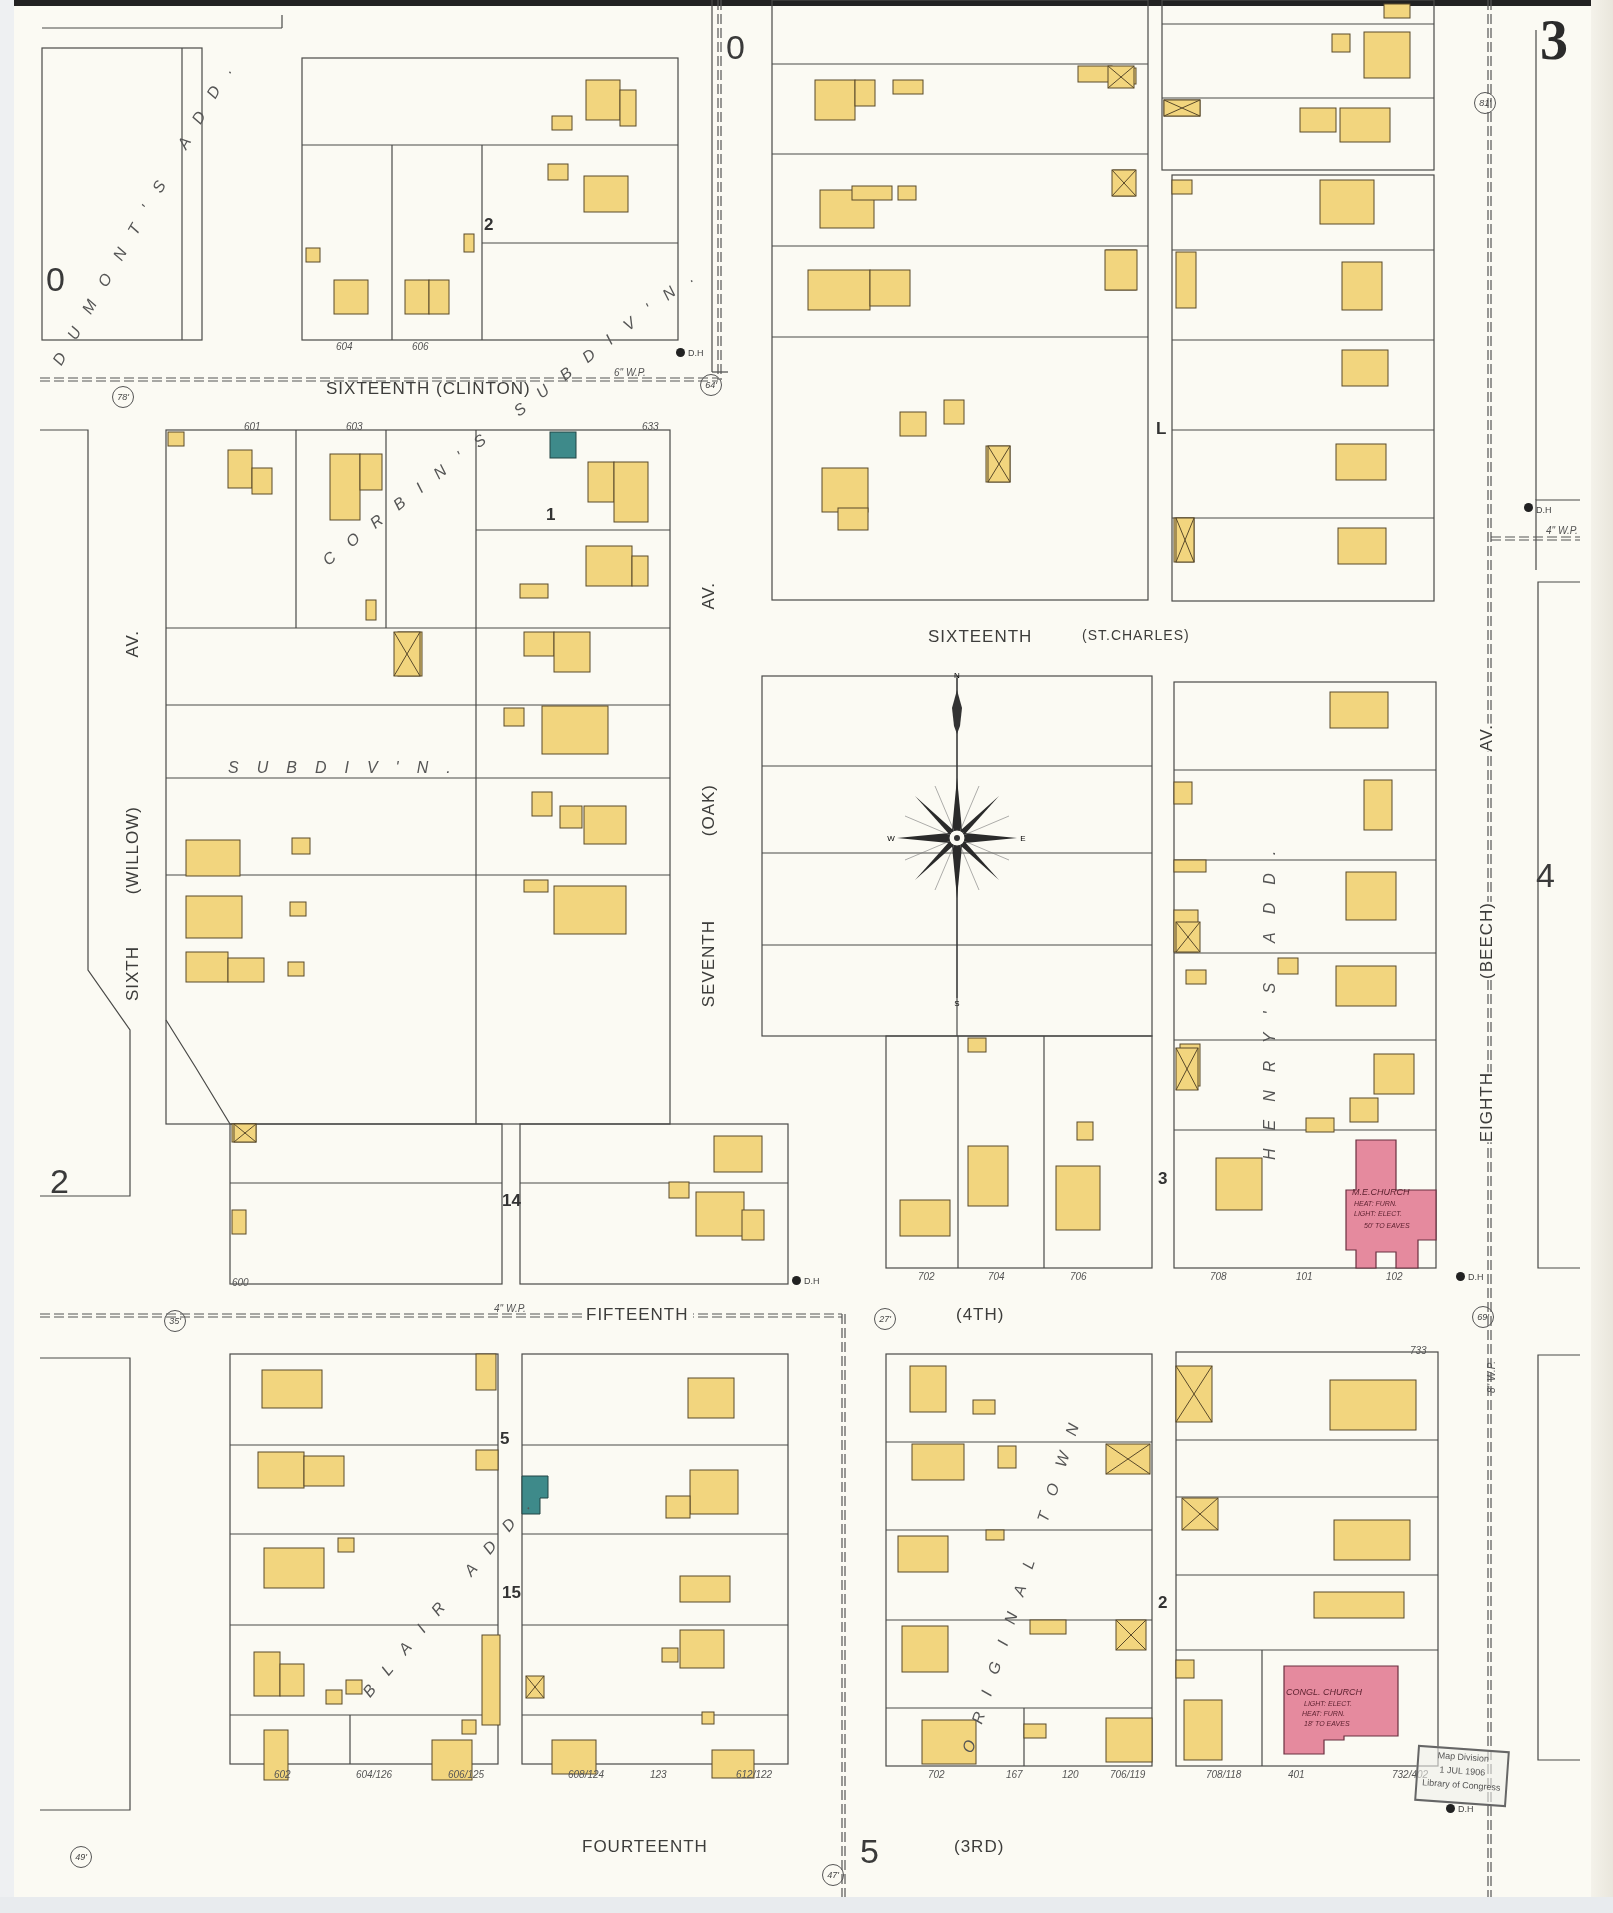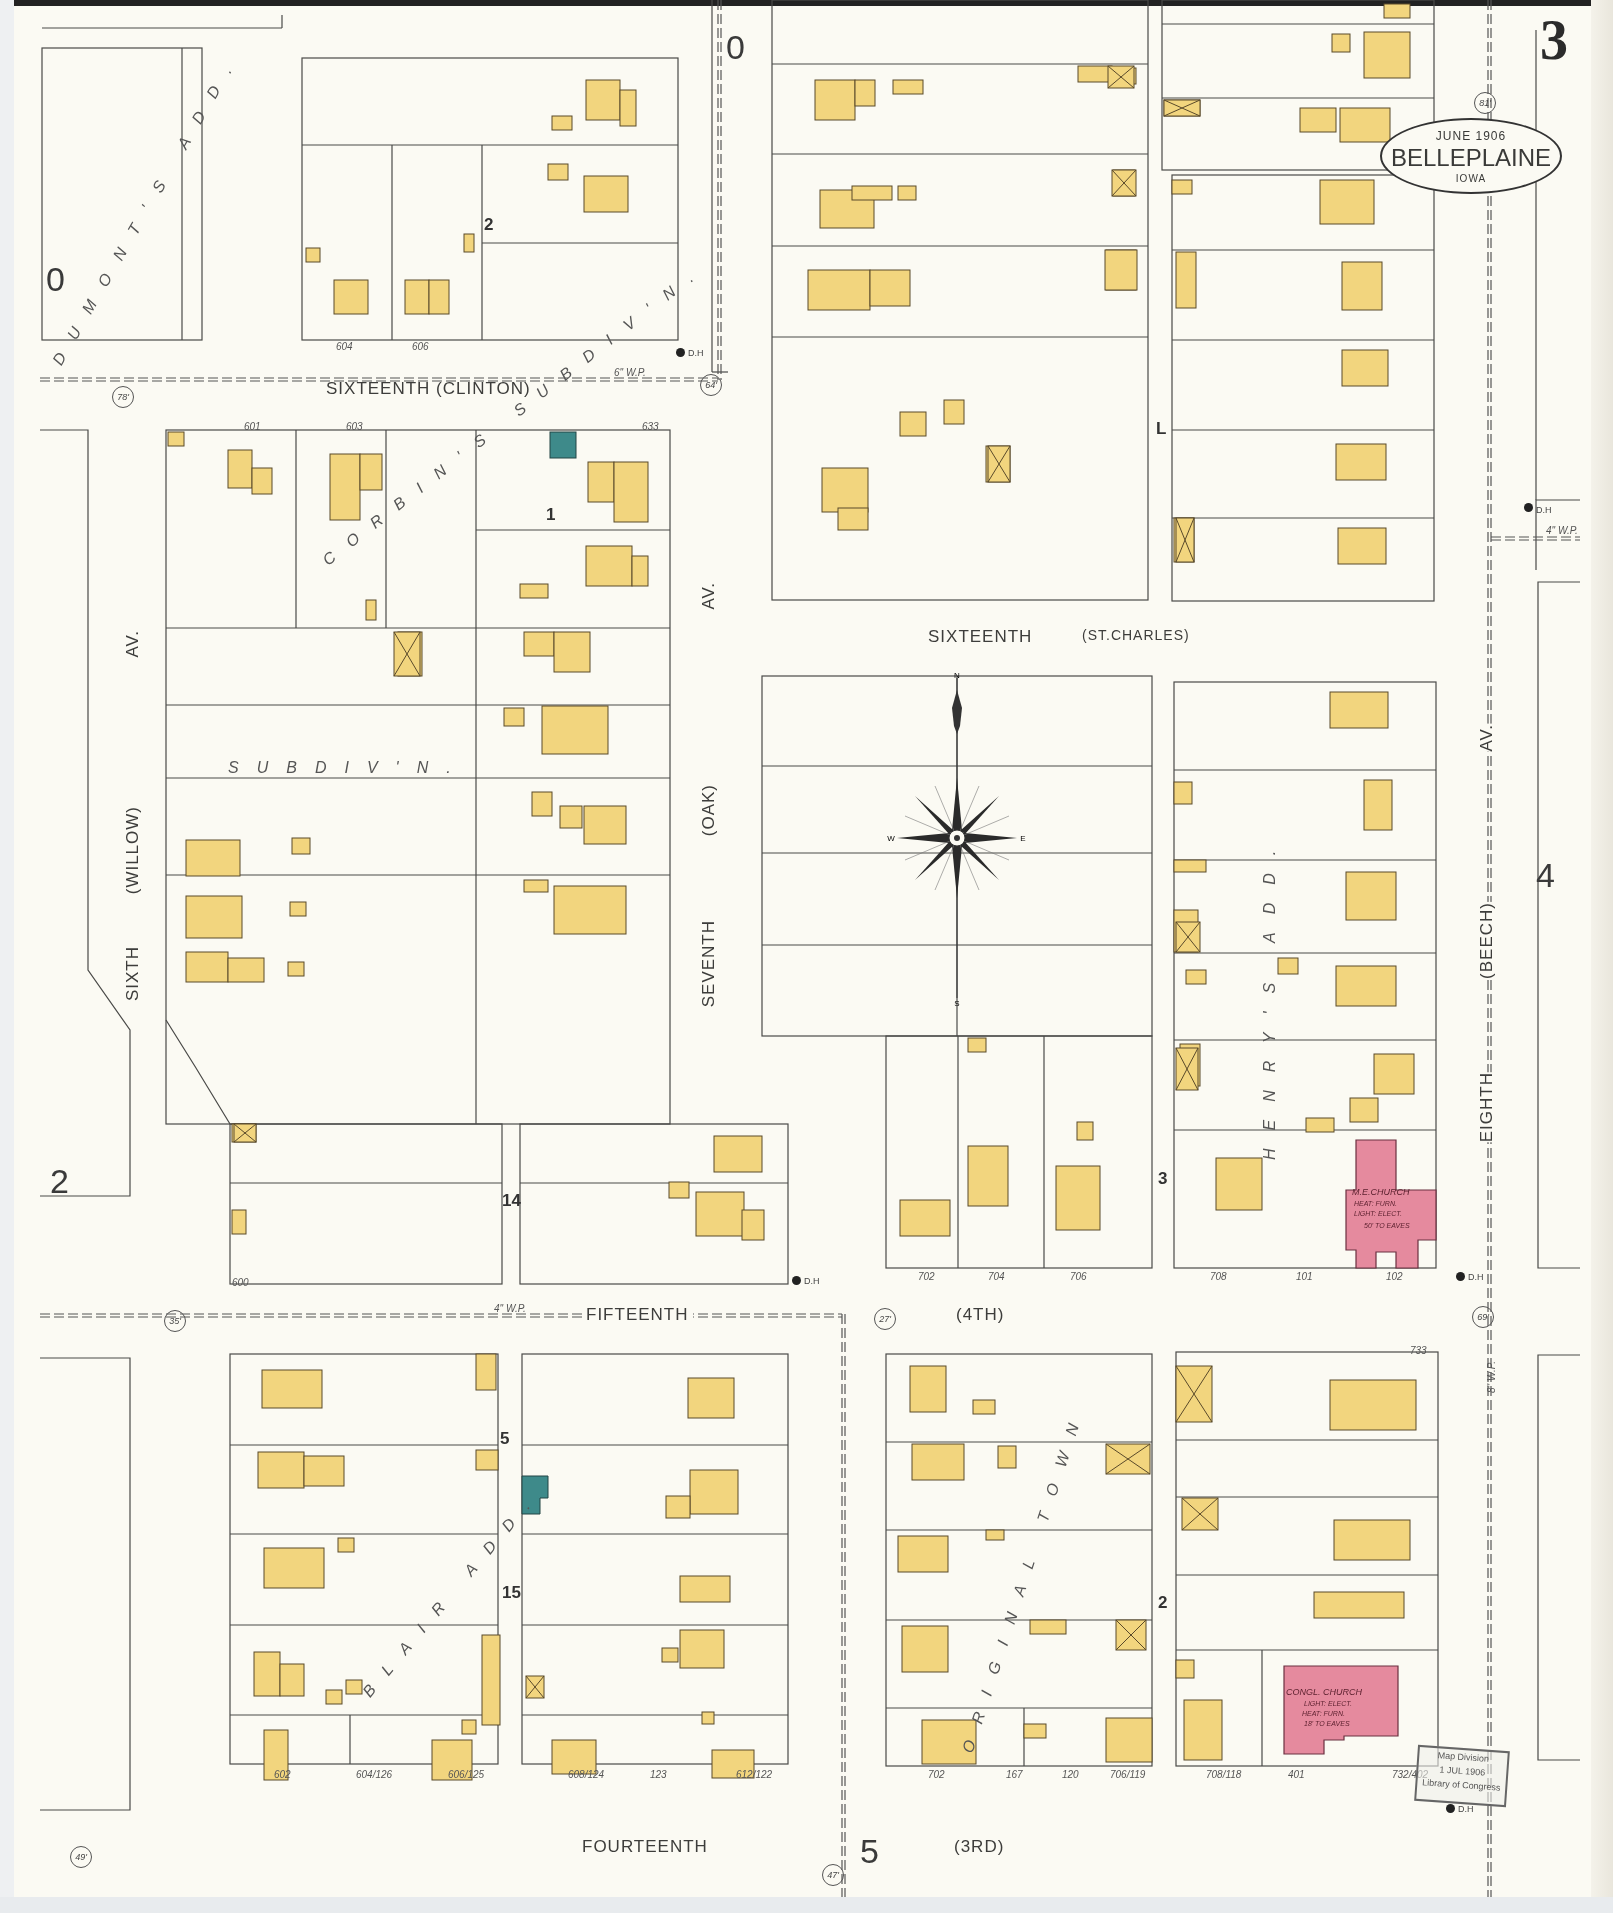--- a/index.html
+++ b/index.html
@@ -403,25 +403,20 @@
       <circle r="3" fill="#333"></circle>
       <polygon points="0,-148 5,-130 3,-112 0,-104 -3,-112 -5,-130" fill="#333"></polygon>
       <text x="0" y="-160" font-size="8" text-anchor="middle">N</text>
       <text x="0" y="168" font-size="8" text-anchor="middle">S</text>
       <text x="-66" y="3" font-size="8" text-anchor="middle">W</text>
       <text x="66" y="3" font-size="8" text-anchor="middle">E</text>
     </g>
   </svg>
 
   <div class="page-number">3</div>
-  <div class="title-oval">
-    <div class="date">JUNE 1906</div>
-    <div class="town">BELLEPLAINE</div>
-    <div class="state">IOWA</div>
-  </div>
 
   <div class="lbl sheet-num" style="left:46px;top:262px">0</div>
   <div class="lbl sheet-num" style="left:726px;top:30px">0</div>
   <div class="lbl sheet-num" style="left:50px;top:1164px">2</div>
   <div class="lbl sheet-num" style="left:1536px;top:858px">4</div>
   <div class="lbl sheet-num" style="left:860px;top:1834px">5</div>
 
   <div class="lbl street" style="left:326px;top:380px">SIXTEENTH (CLINTON)</div>
   <div class="lbl street" style="left:928px;top:628px">SIXTEENTH</div>
   <div class="lbl street" style="left:1082px;top:628px;font-size:14px">(ST.CHARLES)</div>

